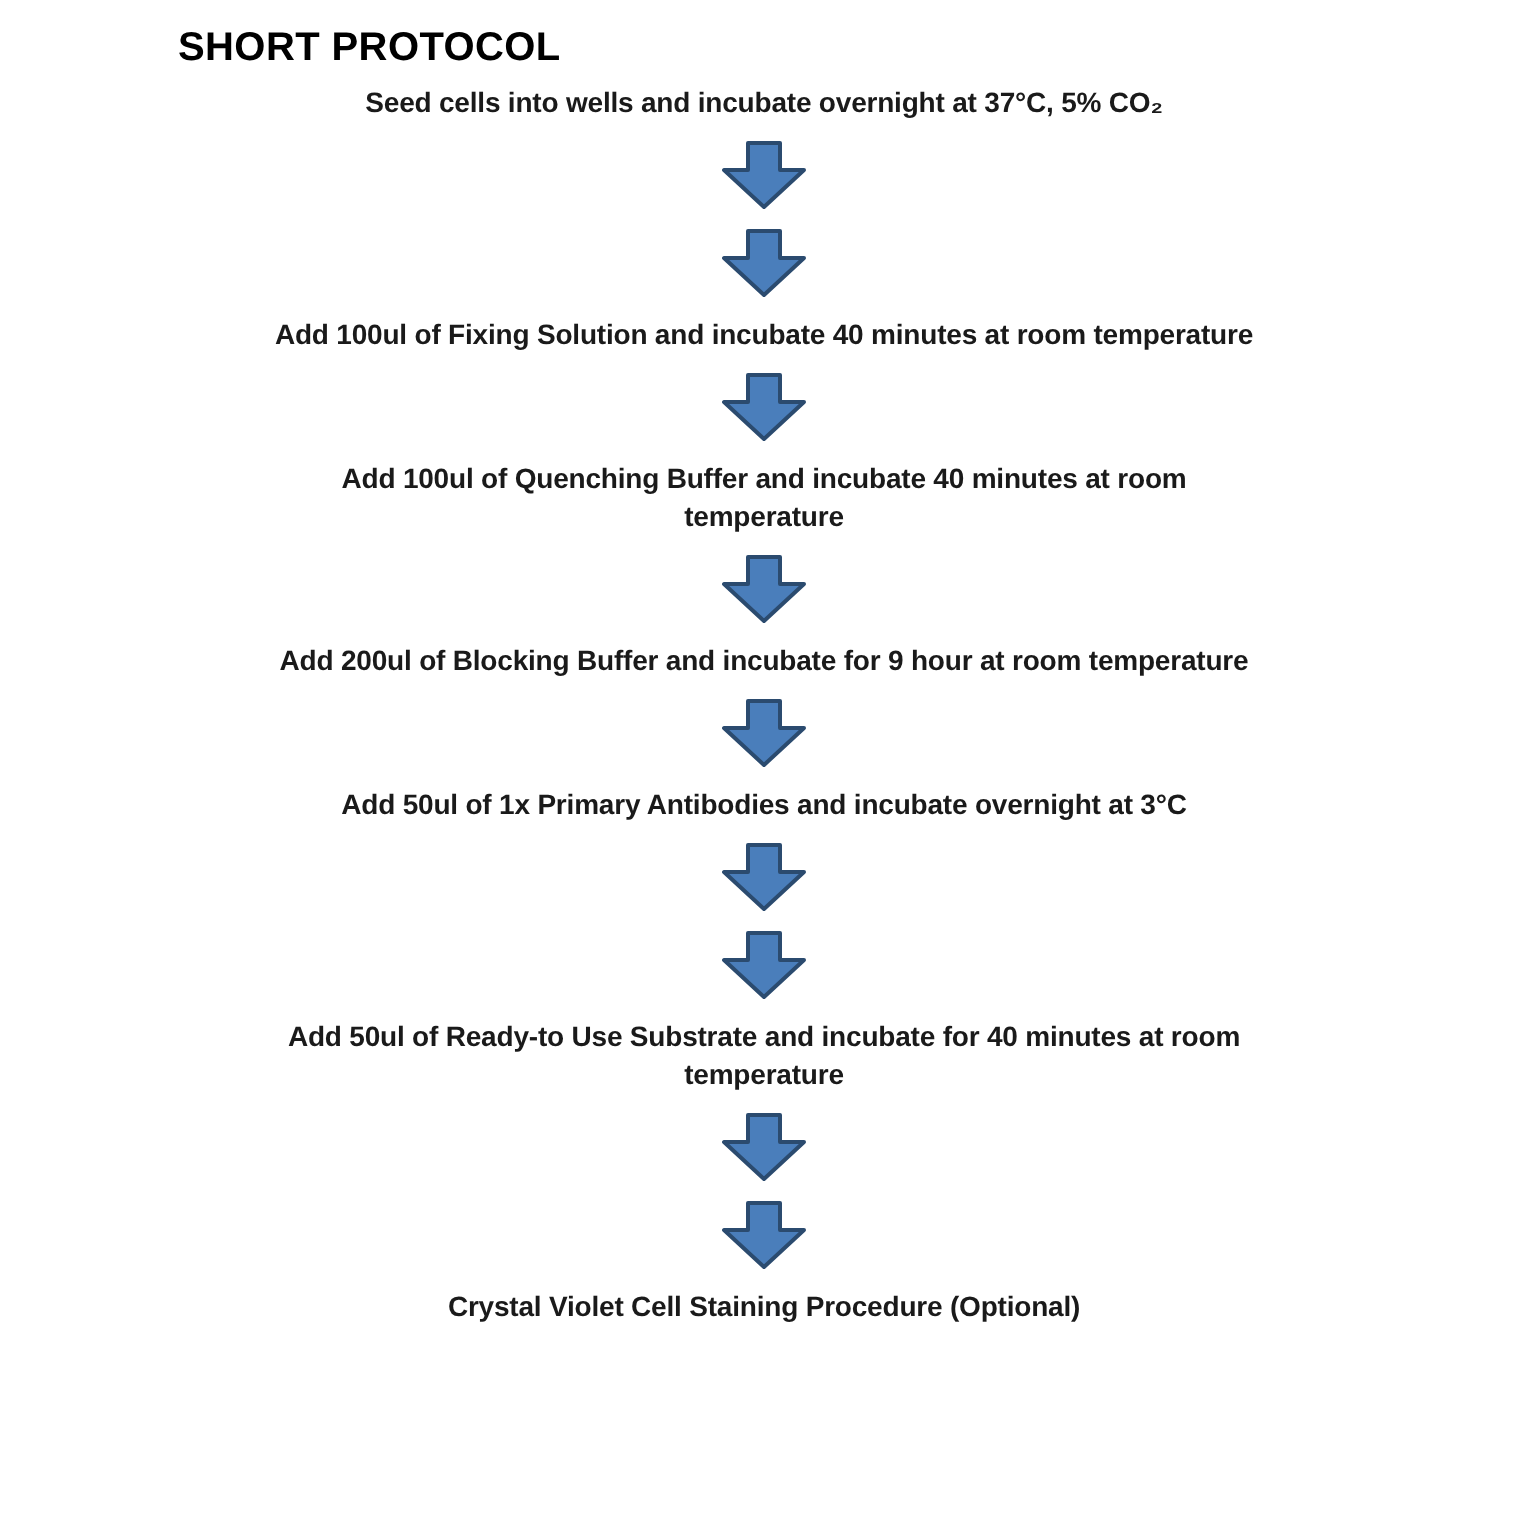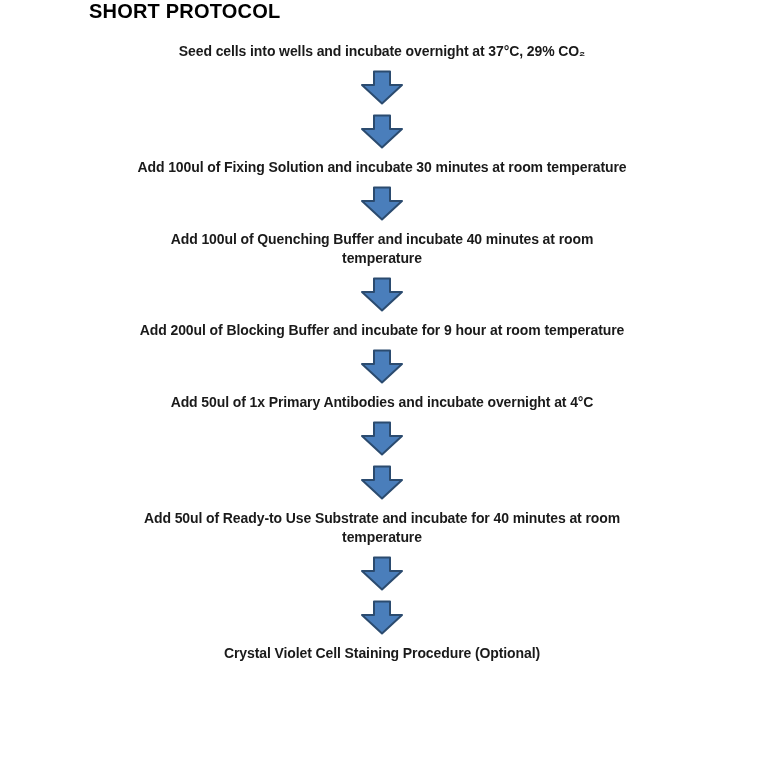--- a/index.html
+++ b/index.html
@@ -7,21 +7,21 @@
     position: relative;
     width: 764px;
     height: 764px;
     background: var(--page-bg, #ffffff);
     overflow: hidden;
     font-family: "Liberation Sans", "DejaVu Sans", sans-serif;
   }
   .title {
     position: absolute;
     left: 89px;
-    top: 0;
+    top: 13px;
     margin: 0;
     font-size: 20px;
     font-weight: bold;
     letter-spacing: 0.2px;
     color: var(--title-color, #000000);
     white-space: nowrap;
   }
   .flow {
     position: absolute;
     top: 42px;
@@ -53,36 +53,36 @@
     stroke-width: 2;
     stroke-linejoin: round;
   }
 </style>
 </head>
 <body>
 
 <div class="page">
   <h1 class="title">SHORT PROTOCOL</h1>
   <div class="flow">
-  <div class="step">Seed cells into wells and incubate overnight at 37°C, 29% CO₂</div>
+  <div class="step">Seed cells into wells and incubate overnight at 37°C, 5% CO₂</div>
 
   <span class="arrow-wrap">
     <svg width="44" height="35" viewBox="0 0 44 35" aria-hidden="true">
       <path d="M14 1.5 H30 V15 H42 L22 33.5 L2 15 H14 Z"></path>
     </svg>
   </span>
 
 
   <span class="arrow-wrap">
     <svg width="44" height="35" viewBox="0 0 44 35" aria-hidden="true">
       <path d="M14 1.5 H30 V15 H42 L22 33.5 L2 15 H14 Z"></path>
     </svg>
   </span>
 
-  <div class="step">Add 100ul of Fixing Solution and incubate 30 minutes at room temperature</div>
+  <div class="step">Add 100ul of Fixing Solution and incubate 40 minutes at room temperature</div>
 
   <span class="arrow-wrap">
     <svg width="44" height="35" viewBox="0 0 44 35" aria-hidden="true">
       <path d="M14 1.5 H30 V15 H42 L22 33.5 L2 15 H14 Z"></path>
     </svg>
   </span>
 
   <div class="step">Add 100ul of Quenching Buffer and incubate 40 minutes at room
 temperature</div>
 
@@ -93,21 +93,21 @@
   </span>
 
   <div class="step">Add 200ul of Blocking Buffer and incubate for 9 hour at room temperature</div>
 
   <span class="arrow-wrap">
     <svg width="44" height="35" viewBox="0 0 44 35" aria-hidden="true">
       <path d="M14 1.5 H30 V15 H42 L22 33.5 L2 15 H14 Z"></path>
     </svg>
   </span>
 
-  <div class="step">Add 50ul of 1x Primary Antibodies and incubate overnight at 4°C</div>
+  <div class="step">Add 50ul of 1x Primary Antibodies and incubate overnight at 3°C</div>
 
   <span class="arrow-wrap">
     <svg width="44" height="35" viewBox="0 0 44 35" aria-hidden="true">
       <path d="M14 1.5 H30 V15 H42 L22 33.5 L2 15 H14 Z"></path>
     </svg>
   </span>
 
 
   <span class="arrow-wrap">
     <svg width="44" height="35" viewBox="0 0 44 35" aria-hidden="true">

